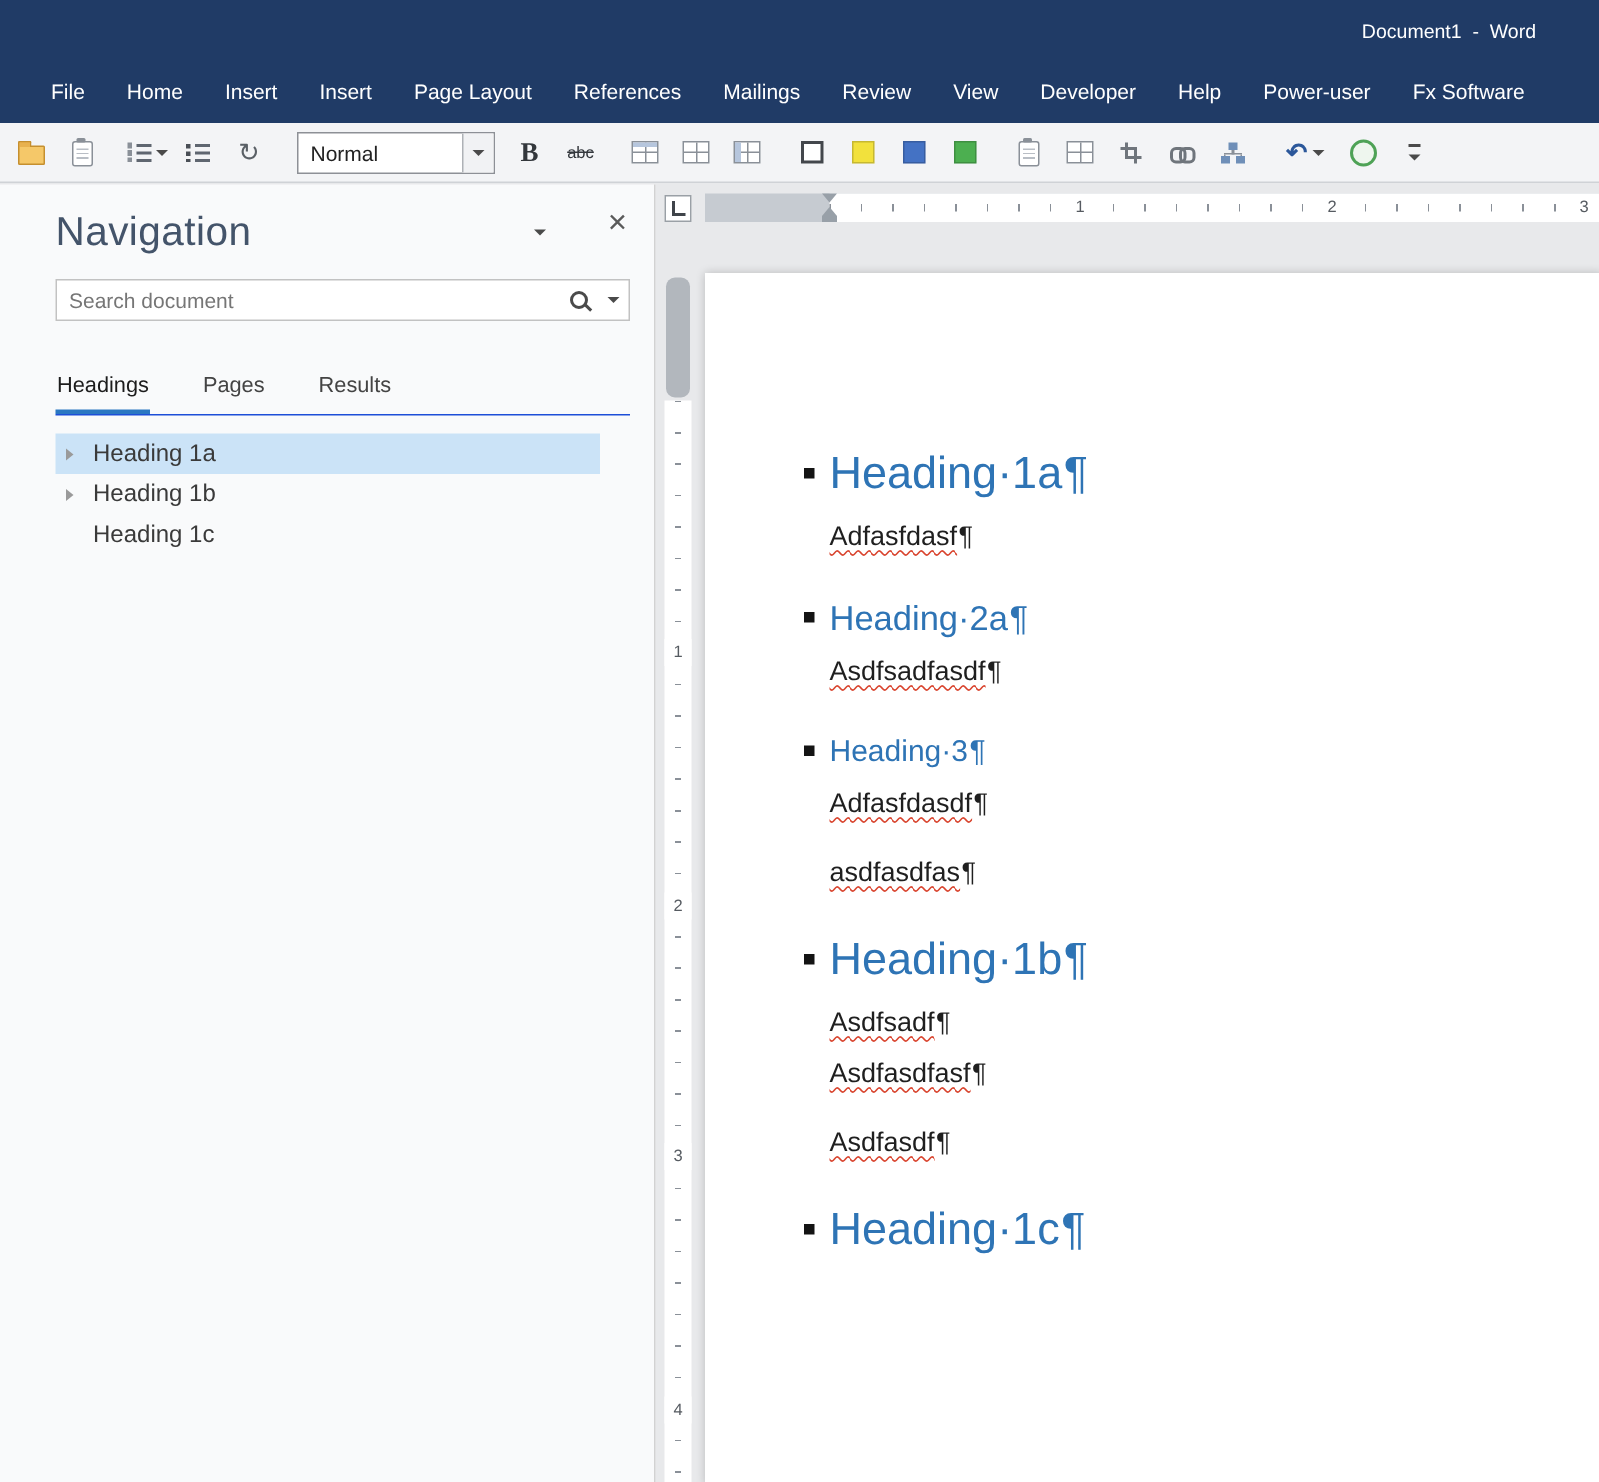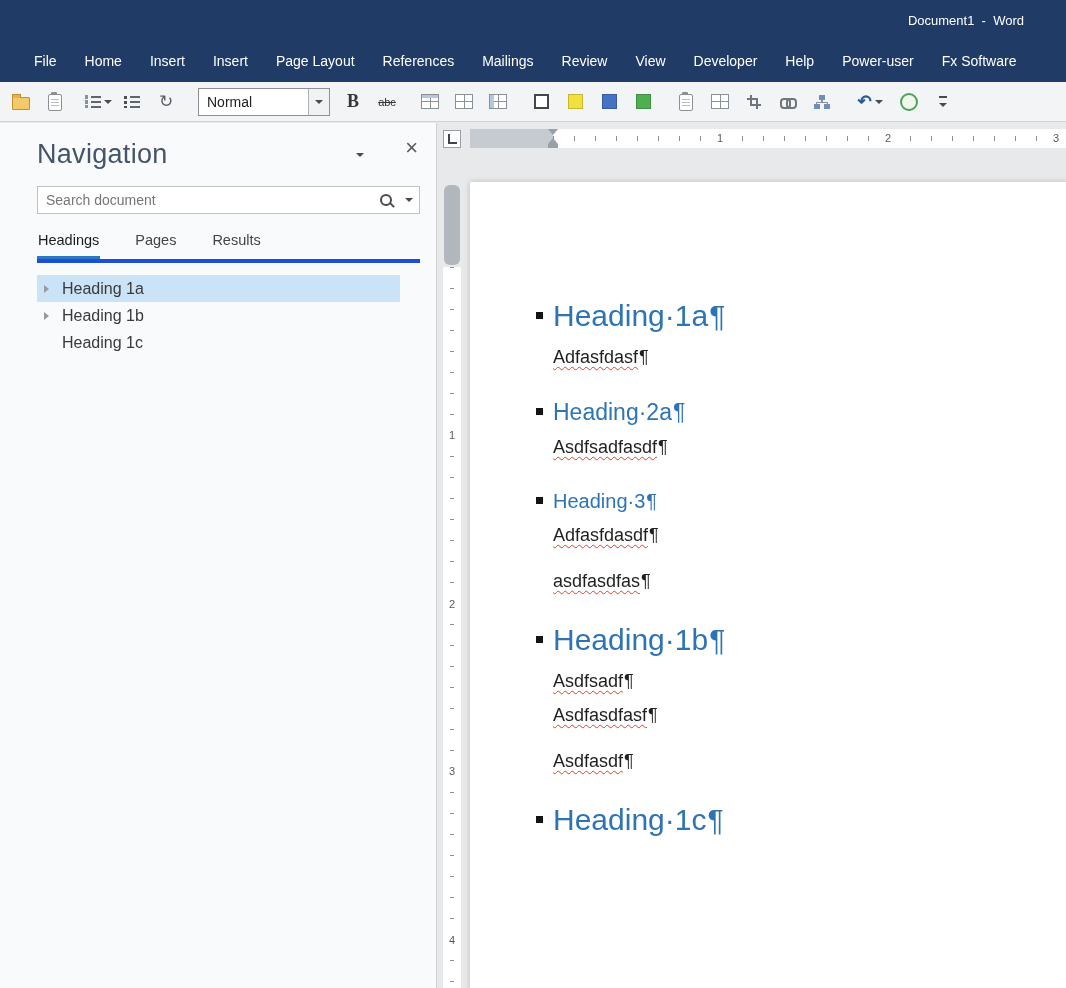--- a/index.html
+++ b/index.html
@@ -71,21 +71,21 @@
   .nav-title{font-size:27px;color:#44546a;letter-spacing:.3px;}
   .nav-caret{position:absolute;right:72px;top:30px;}
   .nav-close{position:absolute;right:18px;top:14px;font-size:22px;color:#5a5a5a;line-height:1;cursor:default;}
   .nav-search{margin:12px 16px 0;height:28px;border:1px solid #c2c2c2;background:#fff;display:flex;align-items:center;box-sizing:border-box;}
   .nav-search-input{border:none;outline:none;flex:1;padding:0 8px;font-size:14px;color:#333;font-family:"Liberation Sans",sans-serif;background:transparent;}
   .nav-search-input::placeholder{color:#767676;}
   .nav-search-btn{width:26px;height:100%;display:flex;align-items:center;justify-content:center;}
   .ic-magnifier{width:8px;height:8px;border:2px solid #4a4a4a;border-radius:50%;position:relative;display:inline-block;}
   .ic-magnifier::after{content:"";position:absolute;width:6px;height:2px;background:#4a4a4a;transform:rotate(45deg);right:-5px;bottom:-2px;}
   .nav-search-caret{width:20px;height:100%;display:flex;align-items:center;justify-content:center;}
-  .nav-tabs{margin:14px 16px 0;display:flex;gap:34px;border-bottom:4px solid #1d4ed8;}
+  .nav-tabs{margin:31px 16px 0;display:flex;gap:34px;border-bottom:1px solid #1d4ed8;}
   .nav-tab{font-size:14.5px;color:#444;padding:4px 1px 8px;border-bottom:3px solid transparent;cursor:default;}
   .nav-tab.active{color:#1c1c1c;border-bottom-color:#2b77c2;}
   .nav-list{margin-top:12px;}
   .nav-item{height:27px;display:flex;align-items:center;margin:0 36px 0 16px;padding-left:5px;font-size:16px;color:#3a3a3a;position:relative;cursor:default;}
   .nav-item.selected{background:#cbe3f7;}
   .expander{position:absolute;left:7px;top:10px;width:0;height:0;border-top:4px solid transparent;border-bottom:4px solid transparent;border-left:5px solid #9a9a9a;}
   .nav-item-label{margin-left:20px;}
   
   .workspace{position:absolute;top:123px;left:438px;right:0;bottom:0;background:#e8e9eb;}
   .tabstop-selector{position:absolute;left:5px;top:7px;width:16px;height:16px;background:#fff;border:1px solid #9aa0a6;box-sizing:content-box;}

